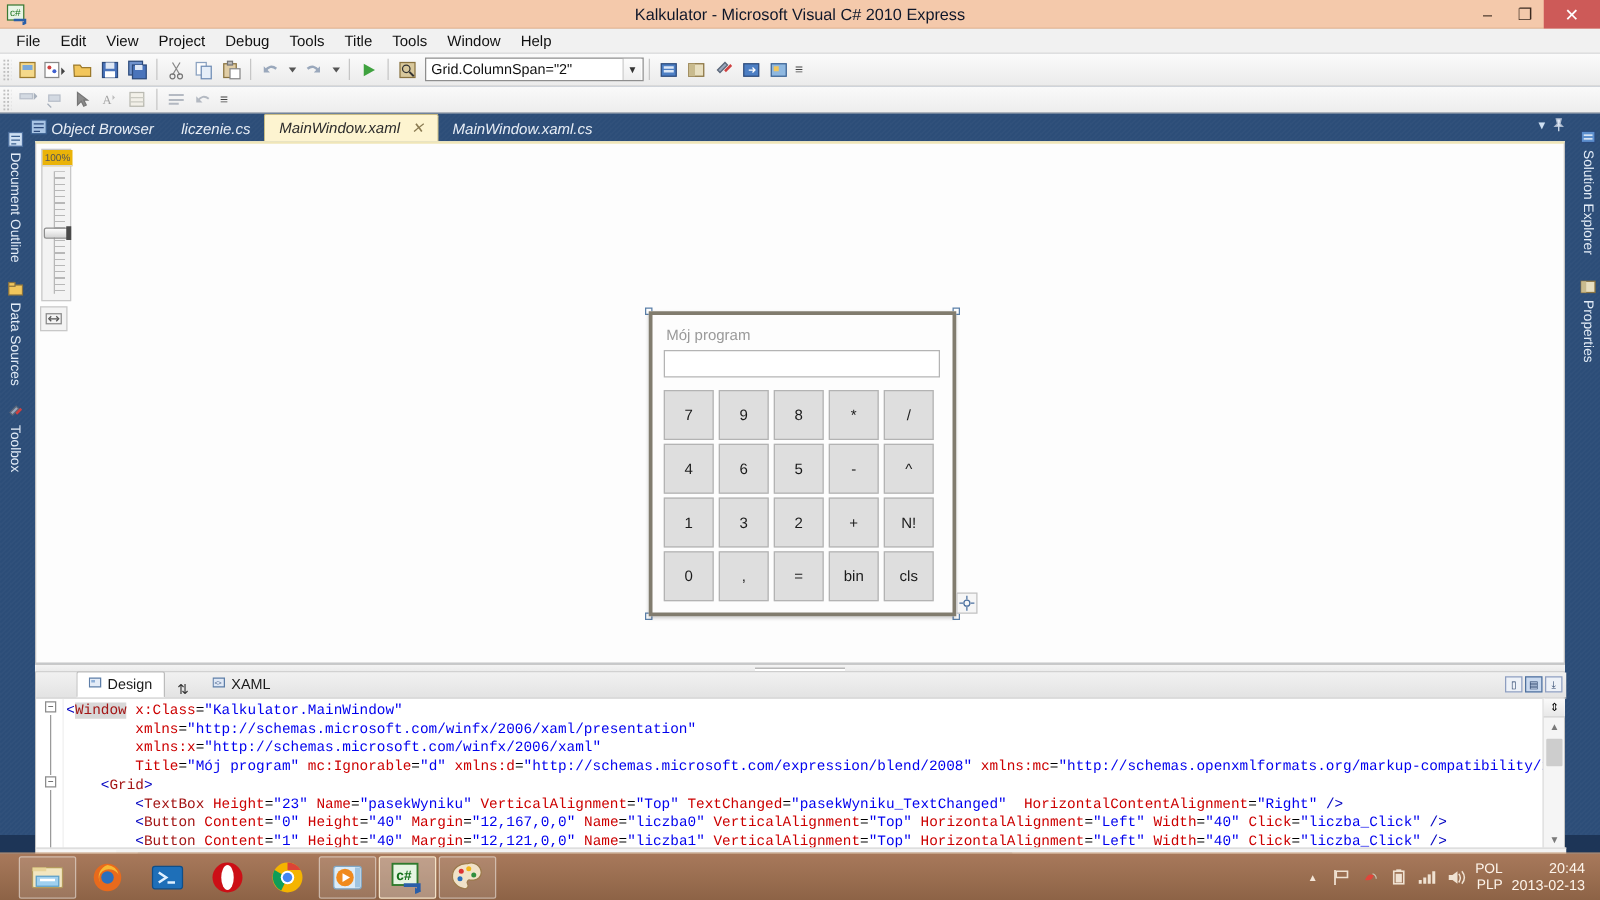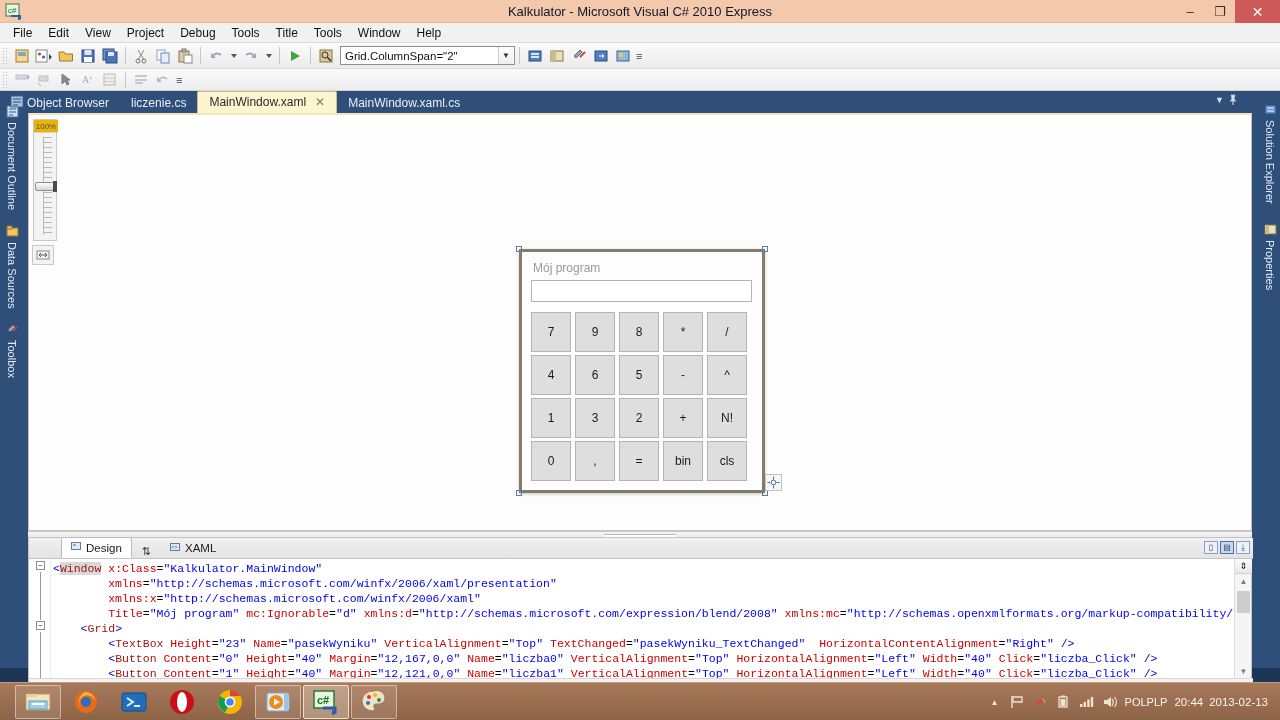--- a/index.html
+++ b/index.html
@@ -100,21 +100,21 @@
   }
   .dock-ico { width: 14px; height: 14px; flex-shrink: 0; }
 
   
   .dock-right {
     position: absolute; right: 0; top: 0; width: 22px; height: 577px;
   }
 
   
   .tabstrip {
-    position: absolute; left: 8px; top: 0; width: 1236px; height: 39px;
+    position: absolute; left: 22px; top: 0; width: 1236px; height: 39px; font-style: italic;
   }
   .tab-ico-left {
     position: absolute; left: 2px; top: 3px; width: 16px; height: 16px;
   }
   .doc-tabs { position: absolute; left: 8px; top: 0; display: flex; align-items: flex-end; height: 22px; }
   .doc-tab {
     height: 19px; padding: 0 11px; display: flex; align-items: center;
     font-size: 12px; color: #e8eef6; line-height: 19px;
   }
   .doc-tab.active {
@@ -324,21 +324,21 @@
   }
   .tb-item.framed { border-color: rgba(255,255,255,.45); background: rgba(255,255,255,.12); }
   .tb-item.active { border-color: #f3e2c8; background: rgba(255,255,255,.3); }
   .tray { position: absolute; right: 0; top: 0; height: 38px; display: flex;
     align-items: center; padding-right: 6px; gap: 7px; }
   .tray-ico { width: 16px; height: 16px; display: flex; align-items: center;
     justify-content: center; color: #f4e6d8; }
   .tray-lang { font-size: 11px; color: #fdf4ea; line-height: 13px; text-align: center; }
   .tray-clock { font-size: 11.5px; color: #fdf4ea; line-height: 14px; text-align: center;
     padding-right: 6px; }
-  .stack2 { display: flex; flex-direction: row; align-items: flex-end; }
+  .stack2 { display: flex; flex-direction: column; align-items: flex-end; }
 </style>
 </head>
 <body>
 
 <div id="app">
 
   <div class="titlebar">
     <span class="titlebar-icon">
       <svg width="17" height="17" viewBox="0 0 17 17">
         <rect x="1" y="1" width="13" height="12" fill="#e9f5e6" stroke="#3a7a34"></rect>

